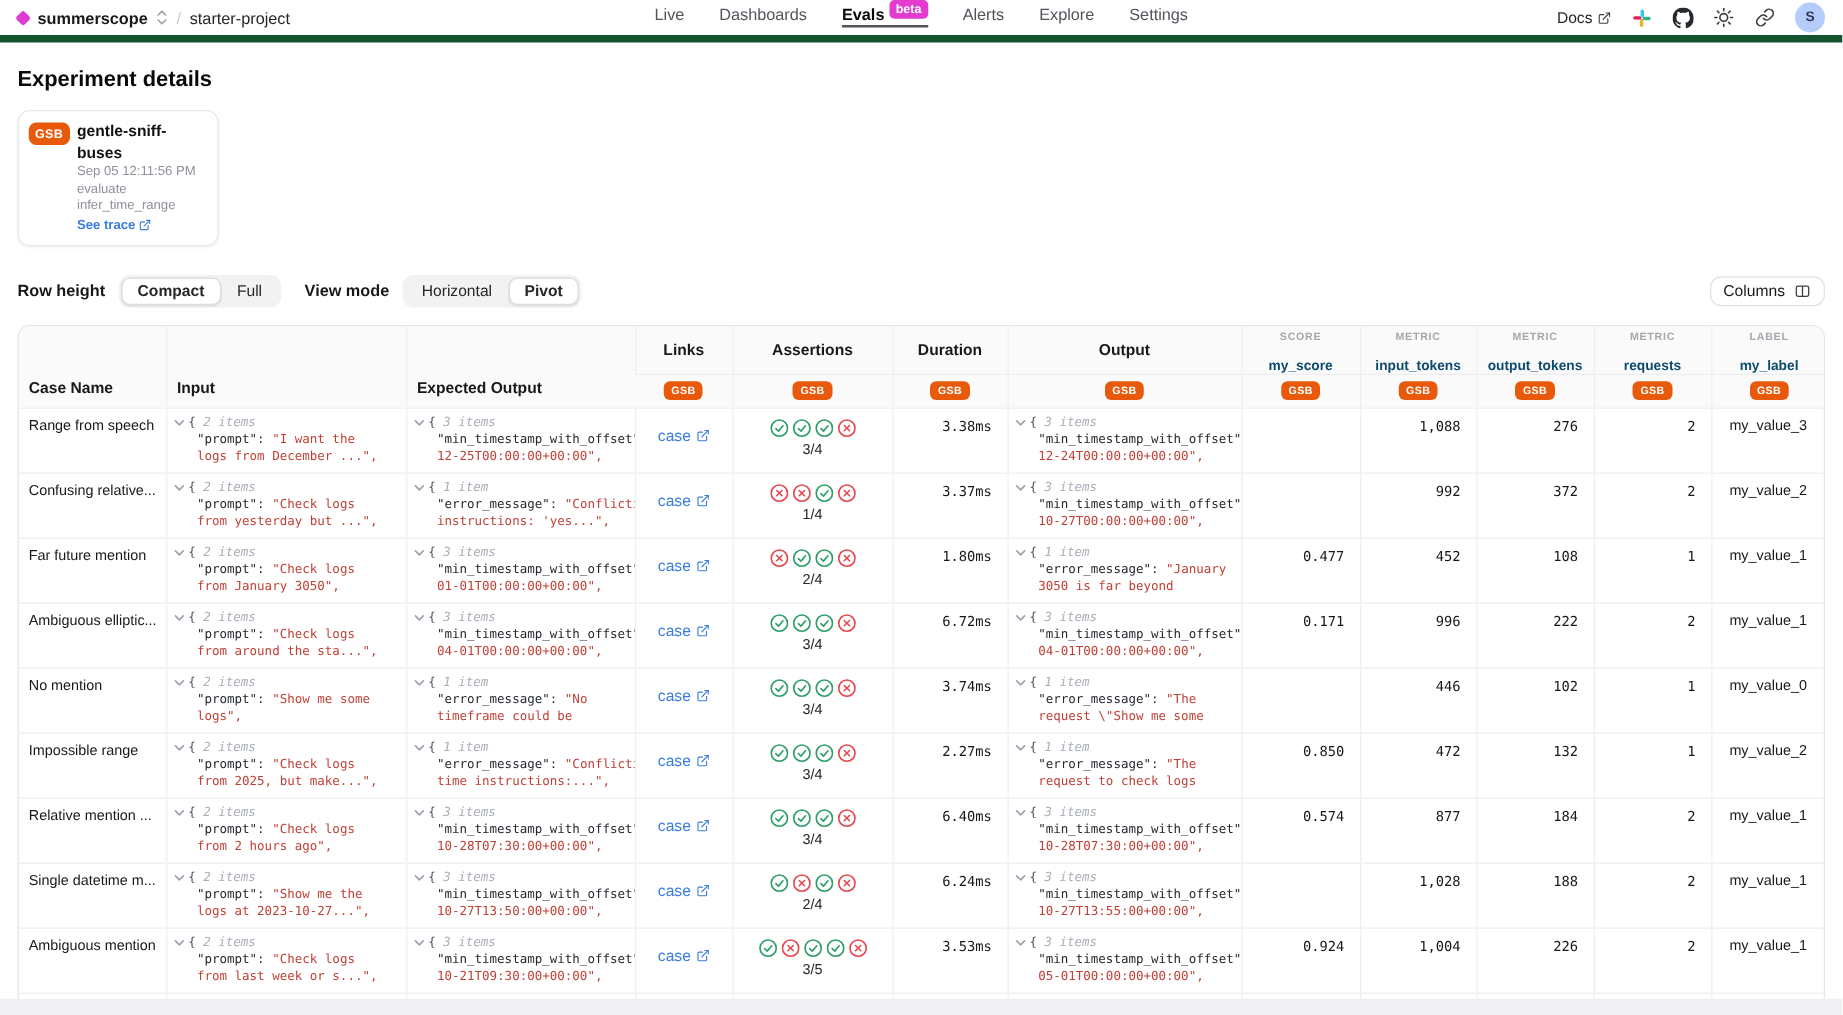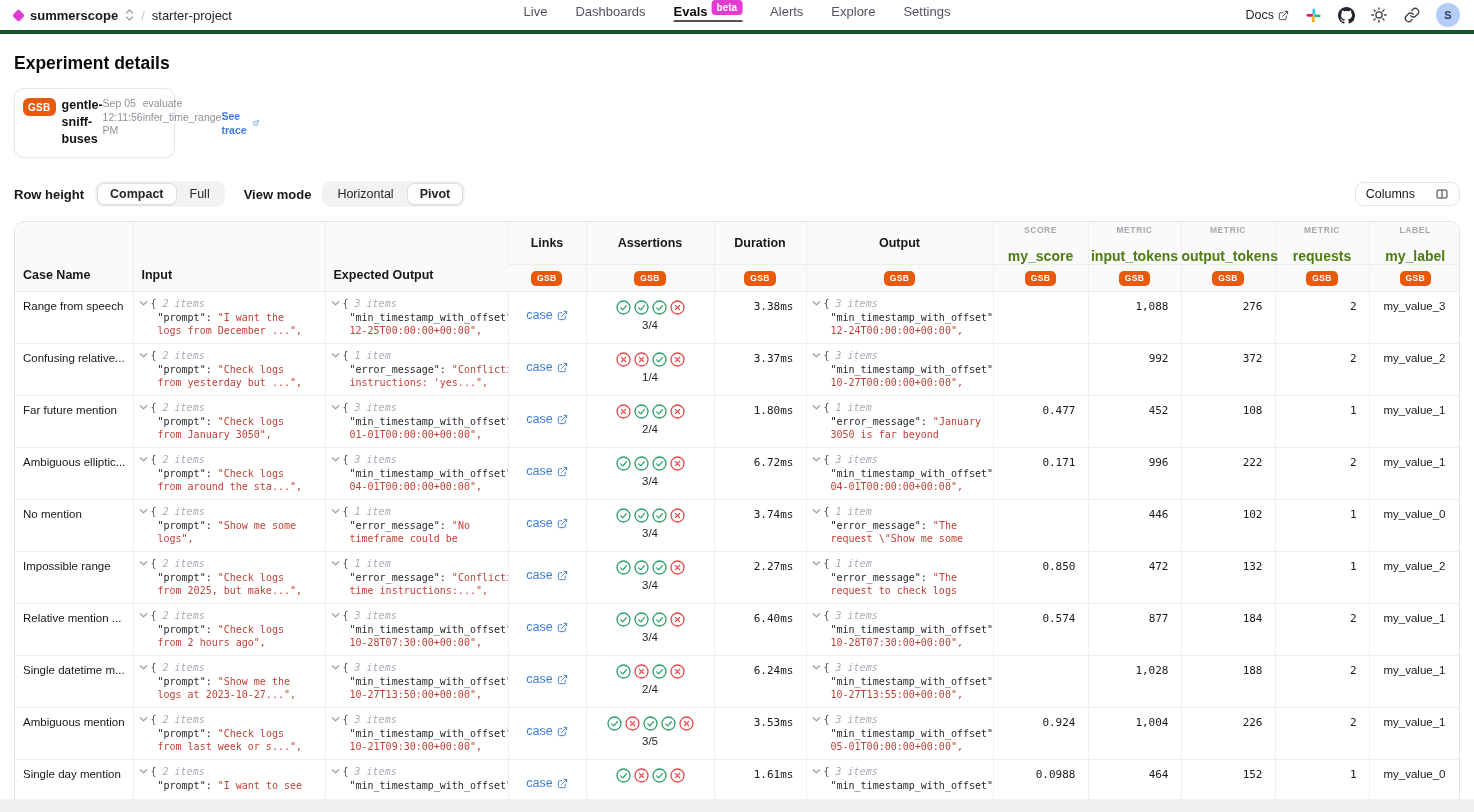--- a/index.html
+++ b/index.html
@@ -1,19 +1,19 @@
 <!DOCTYPE html>
 <html><head>
 <meta charset="utf-8">
 <style>
   * { margin:0; padding:0; box-sizing:border-box; }
   html,body { width:1474px; height:812px; background:#fff; font-family:"Liberation Sans", sans-serif; color:#18181b; overflow:hidden; position:relative; }
 
   
-  .topnav { height:34px; border-bottom:4px solid #14532d; display:flex; align-items:center; padding:0 14px; position:relative; background:#fff; }
+  .topnav { height:34px; border-bottom:6px solid #14532d; display:flex; align-items:center; padding:0 14px; position:relative; background:#fff; }
   .brand-group { display:flex; align-items:center; gap:7px; font-size:13px; }
   .diamond { width:9px; height:9px; background:#dd3bd4; border-radius:2px; transform:rotate(45deg); display:inline-block; }
   .ws-name { font-weight:600; color:#18181b; }
   .switch-arrows { display:inline-flex; }
   .crumb-sep { color:#c5c7cc; }
   .proj-name { color:#27272a; }
   .nav-center { position:absolute; left:50%; transform:translateX(-50%); top:0; height:22px; display:flex; align-items:stretch; gap:28px; }
   .nav-item { display:flex; align-items:center; font-size:13px; color:#52525b; cursor:pointer; border-bottom:2px solid transparent; padding-top:2px; }
   .nav-item.active { color:#09090b; border-bottom-color:#52525b; font-weight:600;text-align:center; }
   .beta-badge { background:#e33bd0; color:#fff; font-size:10px; font-weight:bold; padding:2px 5px; border-radius:4px; margin-left:4px; position:relative; top:-4px; }
@@ -21,45 +21,45 @@
   .docs-link { display:flex; align-items:center; gap:4px; font-size:12.5px; color:#27272a; }
   .icon-btn { display:flex; align-items:center; justify-content:center; width:18px; height:18px; }
   .avatar { width:24px; height:24px; border-radius:50%; background:#b3ccfa; color:#2f3b55; font-size:11px; font-weight:600; display:flex; align-items:center; justify-content:center; }
 
   
   .main { padding:0 14px; }
   .page-title { font-size:17.5px; font-weight:bold; color:#0a0a0a; margin-top:19px; }
 
   .exp-card { margin-top:14px; width:161px; border:1px solid #e7e7e9; border-radius:10px; background:#fff; box-shadow:0 1px 2px rgba(0,0,0,.05); padding:8px 10px 9px 8px; display:flex; gap:6px; }
   .exp-badge { background:#e8590c; color:#fff; font-size:10px; font-weight:bold; letter-spacing:.3px; border-radius:6px; padding:3px 5px; height:18px; display:inline-flex; align-items:center; margin-top:1px; }
-  .exp-col { display:flex; flex-direction:row;justify-content:space-between; }
+  .exp-col { display:flex; flex-direction:column;justify-content:space-between; }
   .exp-name { font-size:12.5px; font-weight:bold; color:#111; line-height:17px; }
   .exp-sub { font-size:10.5px; color:#8e9199; line-height:13.5px; }
   .trace-link { font-size:10.5px; color:#3b7dde; font-weight:600; display:inline-flex; align-items:center; gap:3px; line-height:14px; margin-top:1px; }
 
   
   .controls { display:flex; align-items:center; gap:9px; margin-top:23px; }
   .ctl-label { font-size:13px; color:#18181b; font-weight:600; margin-right:2px; }
   .seg { background:#f2f2f3; border-radius:9px; padding:2px; display:inline-flex; margin-right:10px; }
   .seg-opt { font-size:12.5px; color:#27272a; padding:3px 12px; border-radius:7px; border:1px solid transparent; cursor:pointer; white-space:nowrap; }
   .seg-opt.sel { background:#fff; border-color:#dcdce0; box-shadow:0 1px 1px rgba(0,0,0,.06); font-weight:600; }
-  .columns-btn { margin-left:auto; display:flex; align-items:center; gap:20px; background:#fff; border:1px solid #e2e2e5; border-radius:9px; padding:4px 10px; font-size:12.5px; color:#18181b; cursor:pointer; }
+  .columns-btn { margin-left:auto; display:flex; align-items:center; gap:7px; background:#fff; border:1px solid #e2e2e5; border-radius:9px; padding:4px 10px; font-size:12.5px; color:#18181b; cursor:pointer; }
 
   
   .table-wrap { margin-top:14px; border:1px solid #e4e4e7; border-radius:10px; overflow:hidden; background:#fff; }
   table { border-collapse:collapse; table-layout:fixed; width:1444px; }
   th, td { border-left:1px solid #efeff1; }
   th:first-child, td:first-child { border-left:none; }
   thead th { background:#fafafa; font-weight:normal; }
   .h1 th { height:34px; vertical-align:middle; }
   .th-left { vertical-align:bottom !important; text-align:left; padding:0 0 9px 8px; font-size:12.5px; font-weight:600; color:#18181b; }
   .th-c { text-align:center; font-size:12.5px; font-weight:600; color:#18181b; }
   .th-metric { text-align:center; padding-top:3px; }
   .th-tag { font-size:8.5px; letter-spacing:.6px; color:#a6a7ae; font-weight:600; }
-  .th-mname { font-size:14px; color:#4d7c0f; font-weight:600; margin-top:13px; }
+  .th-mname { font-size:11px; color:#0c4a6e; font-weight:600; margin-top:13px; }
   .h2 th { height:27px; border-top:1px solid #ededef; text-align:center; vertical-align:middle; padding-bottom:3px; }
   .gsb-chip { background:#e8590c; color:#fff; font-size:8.5px; font-weight:bold; letter-spacing:.3px; border-radius:5px; padding:2.5px 6px; display:inline-block; }
   tbody td { border-top:1px solid #ededef; height:52px; vertical-align:top; overflow:hidden; }
   .td-case { padding:8px 6px 0 8px; font-size:11.5px; color:#18181b; white-space:nowrap; text-overflow:ellipsis; }
   .td-code { padding:5px 0 0 5px; white-space:nowrap; }
   .code { font-family:"DejaVu Sans Mono", monospace; font-size:10px; line-height:13.5px; }
   .cl0 { color:#a8adb7; font-style:italic; display:flex; align-items:center; }
   .cl0 .chev { display:inline-flex; margin-right:3px; cursor:pointer; }
   .cl0 .brace { color:#52525b; font-style:normal; margin-right:6px; }
   .cline { padding-left:19px; }

